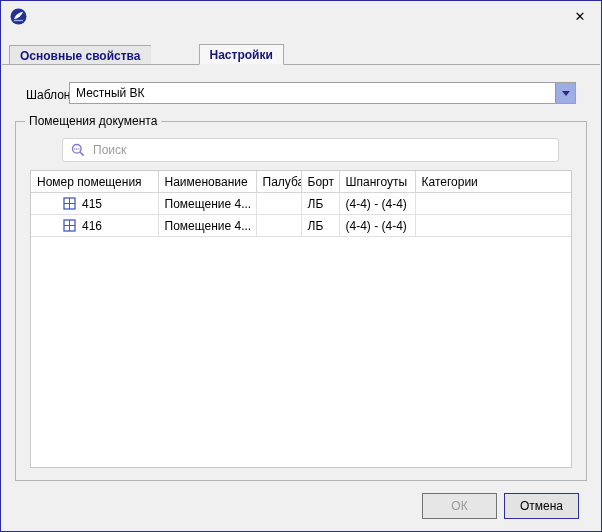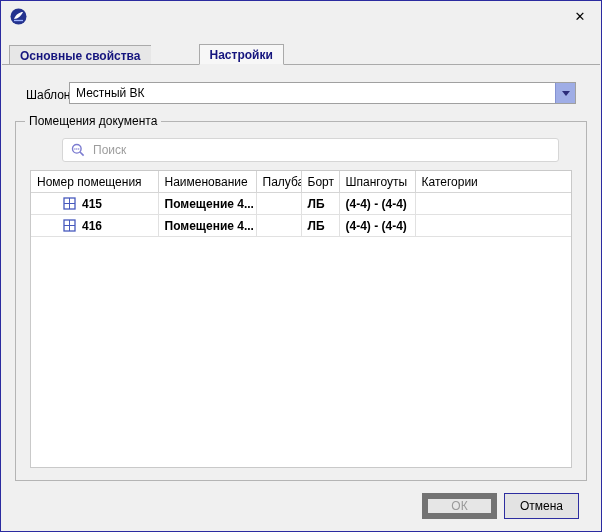--- a/index.html
+++ b/index.html
@@ -91,32 +91,32 @@
   table.rooms{border-collapse:collapse;width:100%;font-size:12px;table-layout:fixed;border-radius:28px;}
   table.rooms th{
     font-weight:400;text-align:left;padding:3px 6px;height:15px;
     border-right:1px solid #d5d5d5;border-bottom:1px solid #d5d5d5;
     background:#ffffff;white-space:nowrap;overflow:hidden;color:#000;
   }
   table.rooms th:last-child{border-right:none;}
   table.rooms td{
     padding:2px 6px;height:17px;
     border-right:1px solid #e1e1e1;border-bottom:1px solid #e1e1e1;
-    white-space:nowrap;overflow:hidden;color:#000;font-weight:bold;
+    white-space:nowrap;overflow:hidden;color:#000;
   }
   table.rooms td:last-child{border-right:none;}
   .room-cell{display:flex;align-items:center;gap:6px;padding-left:26px;}
   
   .btn{
     position:absolute;bottom:12px;width:75px;height:26px;
     box-sizing:border-box;font-size:12px;font-family:"Liberation Sans", sans-serif;
     display:flex;align-items:center;justify-content:center;cursor:default;
   }
   .btn-ok{
-    right:104px;background:#e6e6e6;border:6px solid #737373;color:#9a9a9a;text-align:center;
+    right:104px;background:#e6e6e6;border:1px solid #737373;color:#9a9a9a;text-align:center;
   }
   .btn-cancel{
     right:22px;background:#e3e3e3;border:1px solid #2d2da0;color:#000;
   }
 </style>
 </head>
 <body>
 
 <div class="dialog">
 

